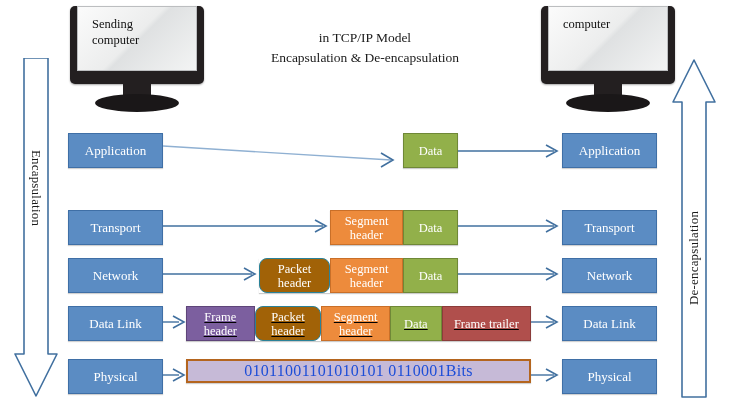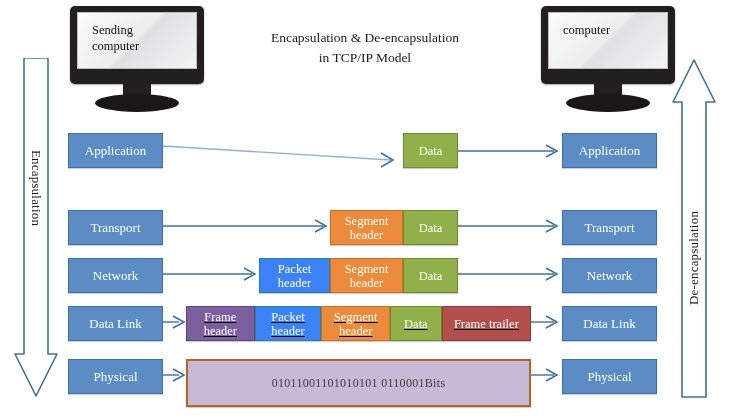--- a/index.html
+++ b/index.html
@@ -10,21 +10,21 @@
 
   
   .title{position:absolute;left:235px;top:28px;width:260px;text-align:center;
          font-size:13.5px;color:#1a1a1a;line-height:1.45;}
 
   
   .monitor{position:absolute;width:150px;height:110px;}
   .mon-bezel{position:absolute;left:8px;top:0;width:134px;height:78px;
              background:#231f20;border-radius:5px;
              box-shadow:0 1px 2px rgba(0,0,0,.35);}
-  .mon-screen{position:absolute;left:7px;top:6px;width:120px;height:57px;
+  .mon-screen{position:absolute;left:7px;top:0;width:120px;height:65px;
               background:linear-gradient(135deg,#fbfbfb 0%,#eceded 48%,#dfe1e2 52%,#f3f4f4 100%);
               border:1px solid #bcbec0;box-sizing:border-box;overflow:hidden;}
   .mon-label{position:absolute;left:14px;top:10px;right:6px;
              font-size:12.5px;color:#111;line-height:1.25;}
   .mon-neck{position:absolute;left:61px;top:76px;width:28px;height:18px;background:#231f20;}
   .mon-base{position:absolute;left:33px;top:88px;width:84px;height:18px;
             background:#1a1718;border-radius:50%;}
 
   
   .bigarrow{position:absolute;}
@@ -42,45 +42,45 @@
          color:#ffffff;font-size:13px;
          box-shadow:0 1px 1px rgba(0,0,0,.18);}
 
   
   .pdu{position:absolute;height:35px;display:flex;align-items:stretch;
        box-shadow:0 1px 1px rgba(0,0,0,.2);justify-content:flex-end;}
   .cell{display:flex;align-items:center;justify-content:center;text-align:center;
         color:#ffffff;font-size:12.5px;line-height:1.12;box-sizing:border-box;
         border:1px solid rgba(0,0,0,.22);}
   .c-frameh{background:#7c5f9f;border-color:#5e4579;}
-  .c-packeth{background:#3b82f6;border-color:#2a8299;}
+  .c-packeth{background:#a16207;border-color:#2a8299;border-radius:8px;}
   .c-segh{background:#ed8b3c;border-color:#c96f28;}
   .c-data{background:#92b04a;border-color:#6f8837;}
   .c-framet{background:#b04f4c;border-color:#8b3c3a;}
 
-  .bits{position:absolute;height:48px;background:#c6bad7;
+  .bits{position:absolute;height:24px;background:#c6bad7;
         border:2px solid #b4651e;box-sizing:border-box;
         display:flex;align-items:center;justify-content:center;
-        color:#404040;font-size:12px;letter-spacing:.3px;
+        color:#1d4ed8;font-size:16px;letter-spacing:.3px;
         box-shadow:0 1px 1px rgba(0,0,0,.18);}
 
   
   .conn{position:absolute;overflow:visible;}
   .conn line,.conn polyline{stroke:#41709f;stroke-width:1.4;fill:none;}
   .conn polyline.head{stroke-width:1.6;}
   .conn.light line{stroke:#8fb0d2;}
 </style>
 </head>
 <body>
 
 <div class="stage">
 
   <div class="title">
+    <div>in TCP/IP Model</div>
     <div>Encapsulation &amp; De-encapsulation</div>
-    <div>in TCP/IP Model</div>
   </div>
 
   <div class="monitor" style="left:62px;top:6px;">
     <div class="mon-bezel">
       <div class="mon-screen">
         <div class="mon-label">
           <div>Sending</div>
           <div>computer</div>
         </div>
       </div>

